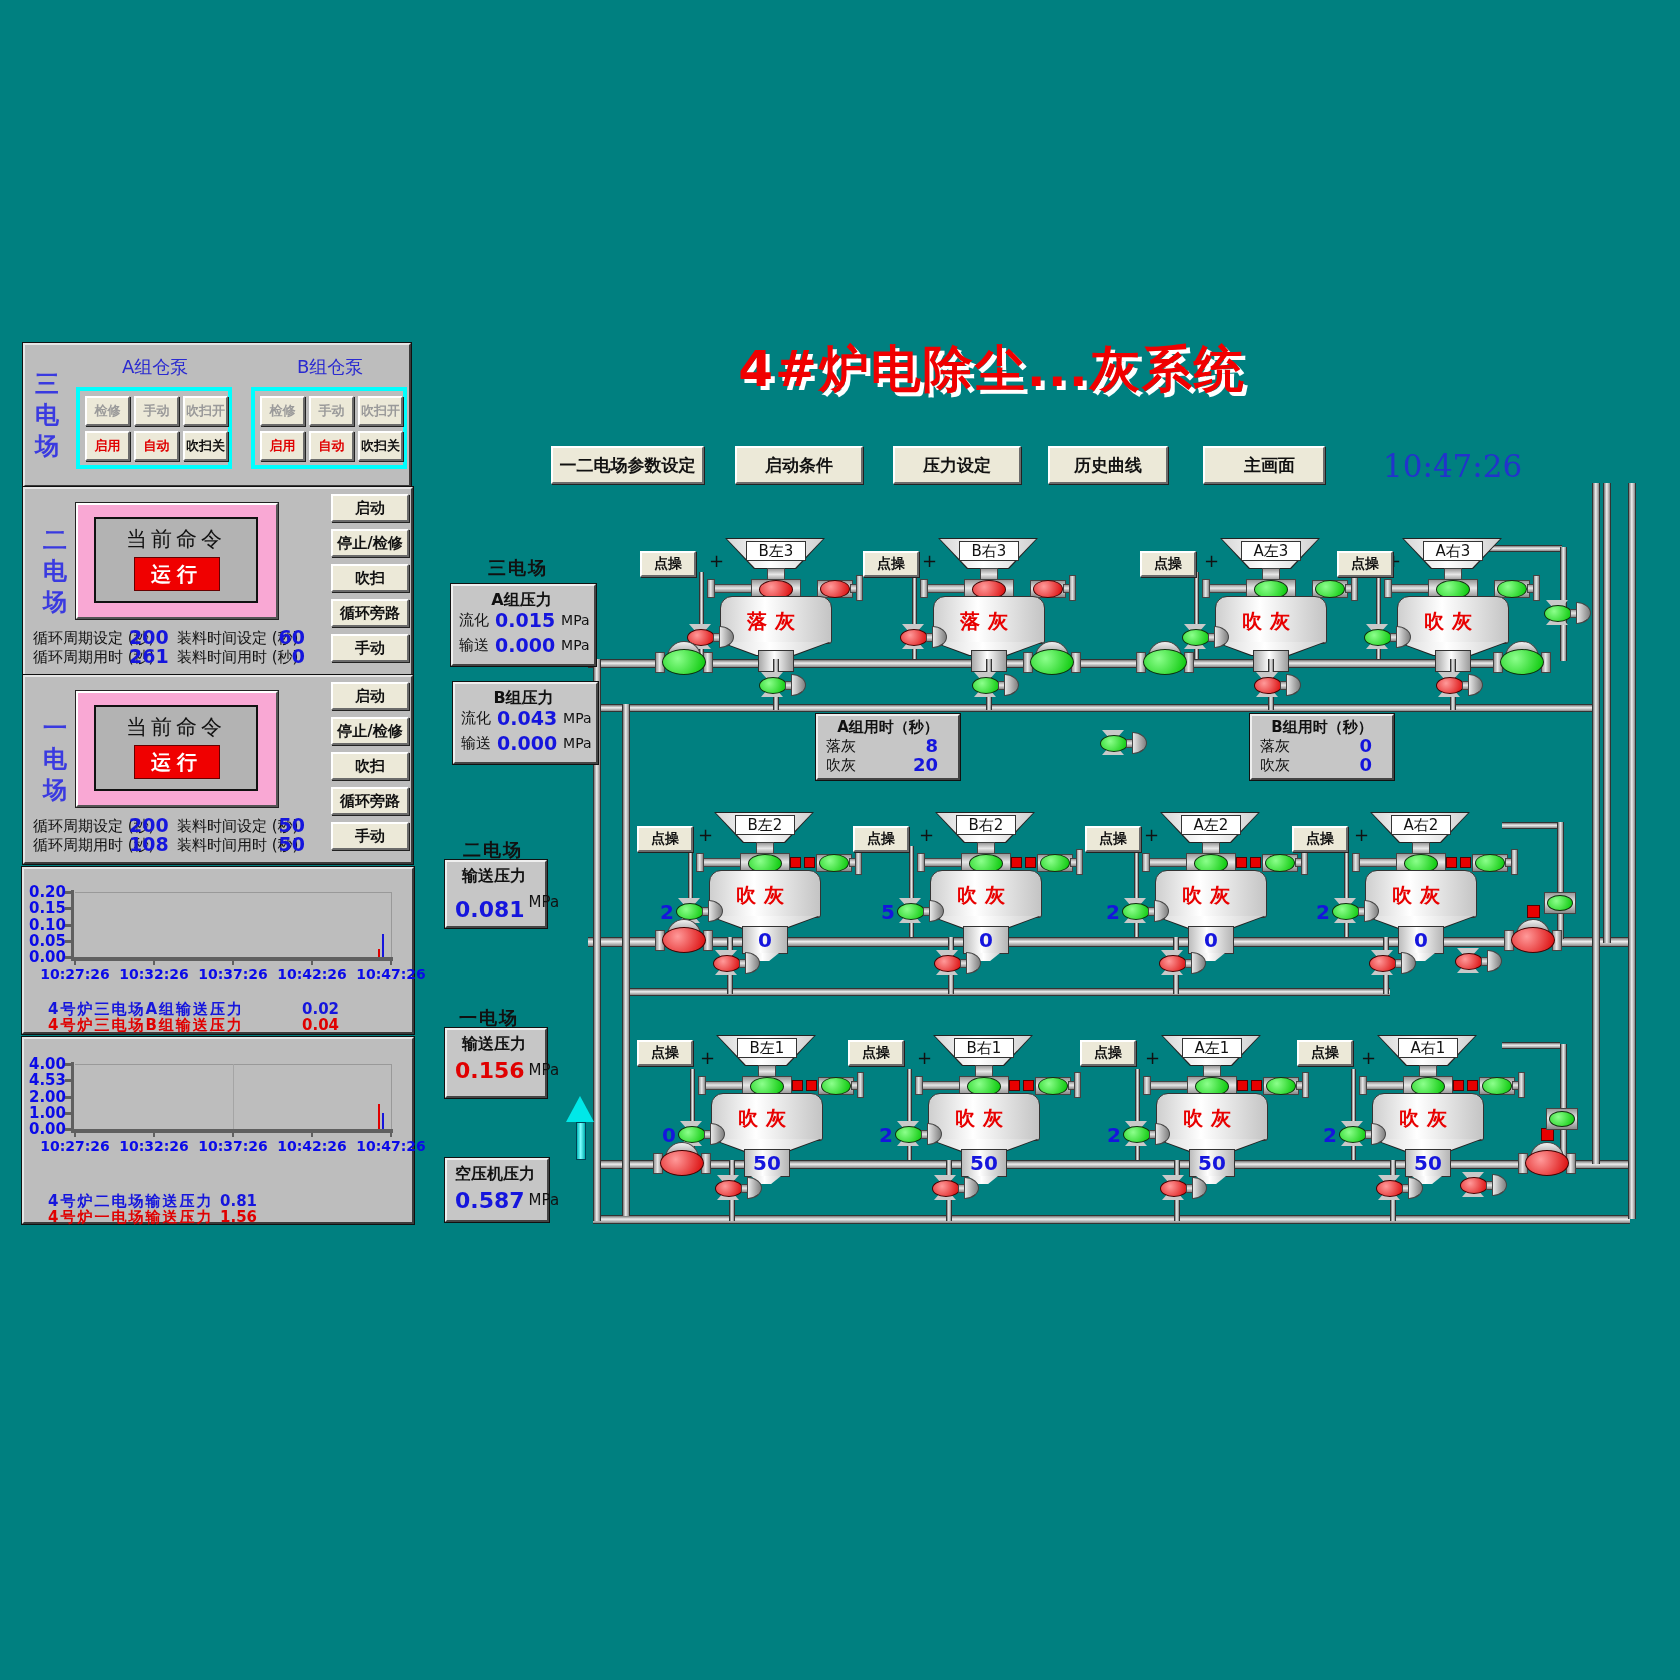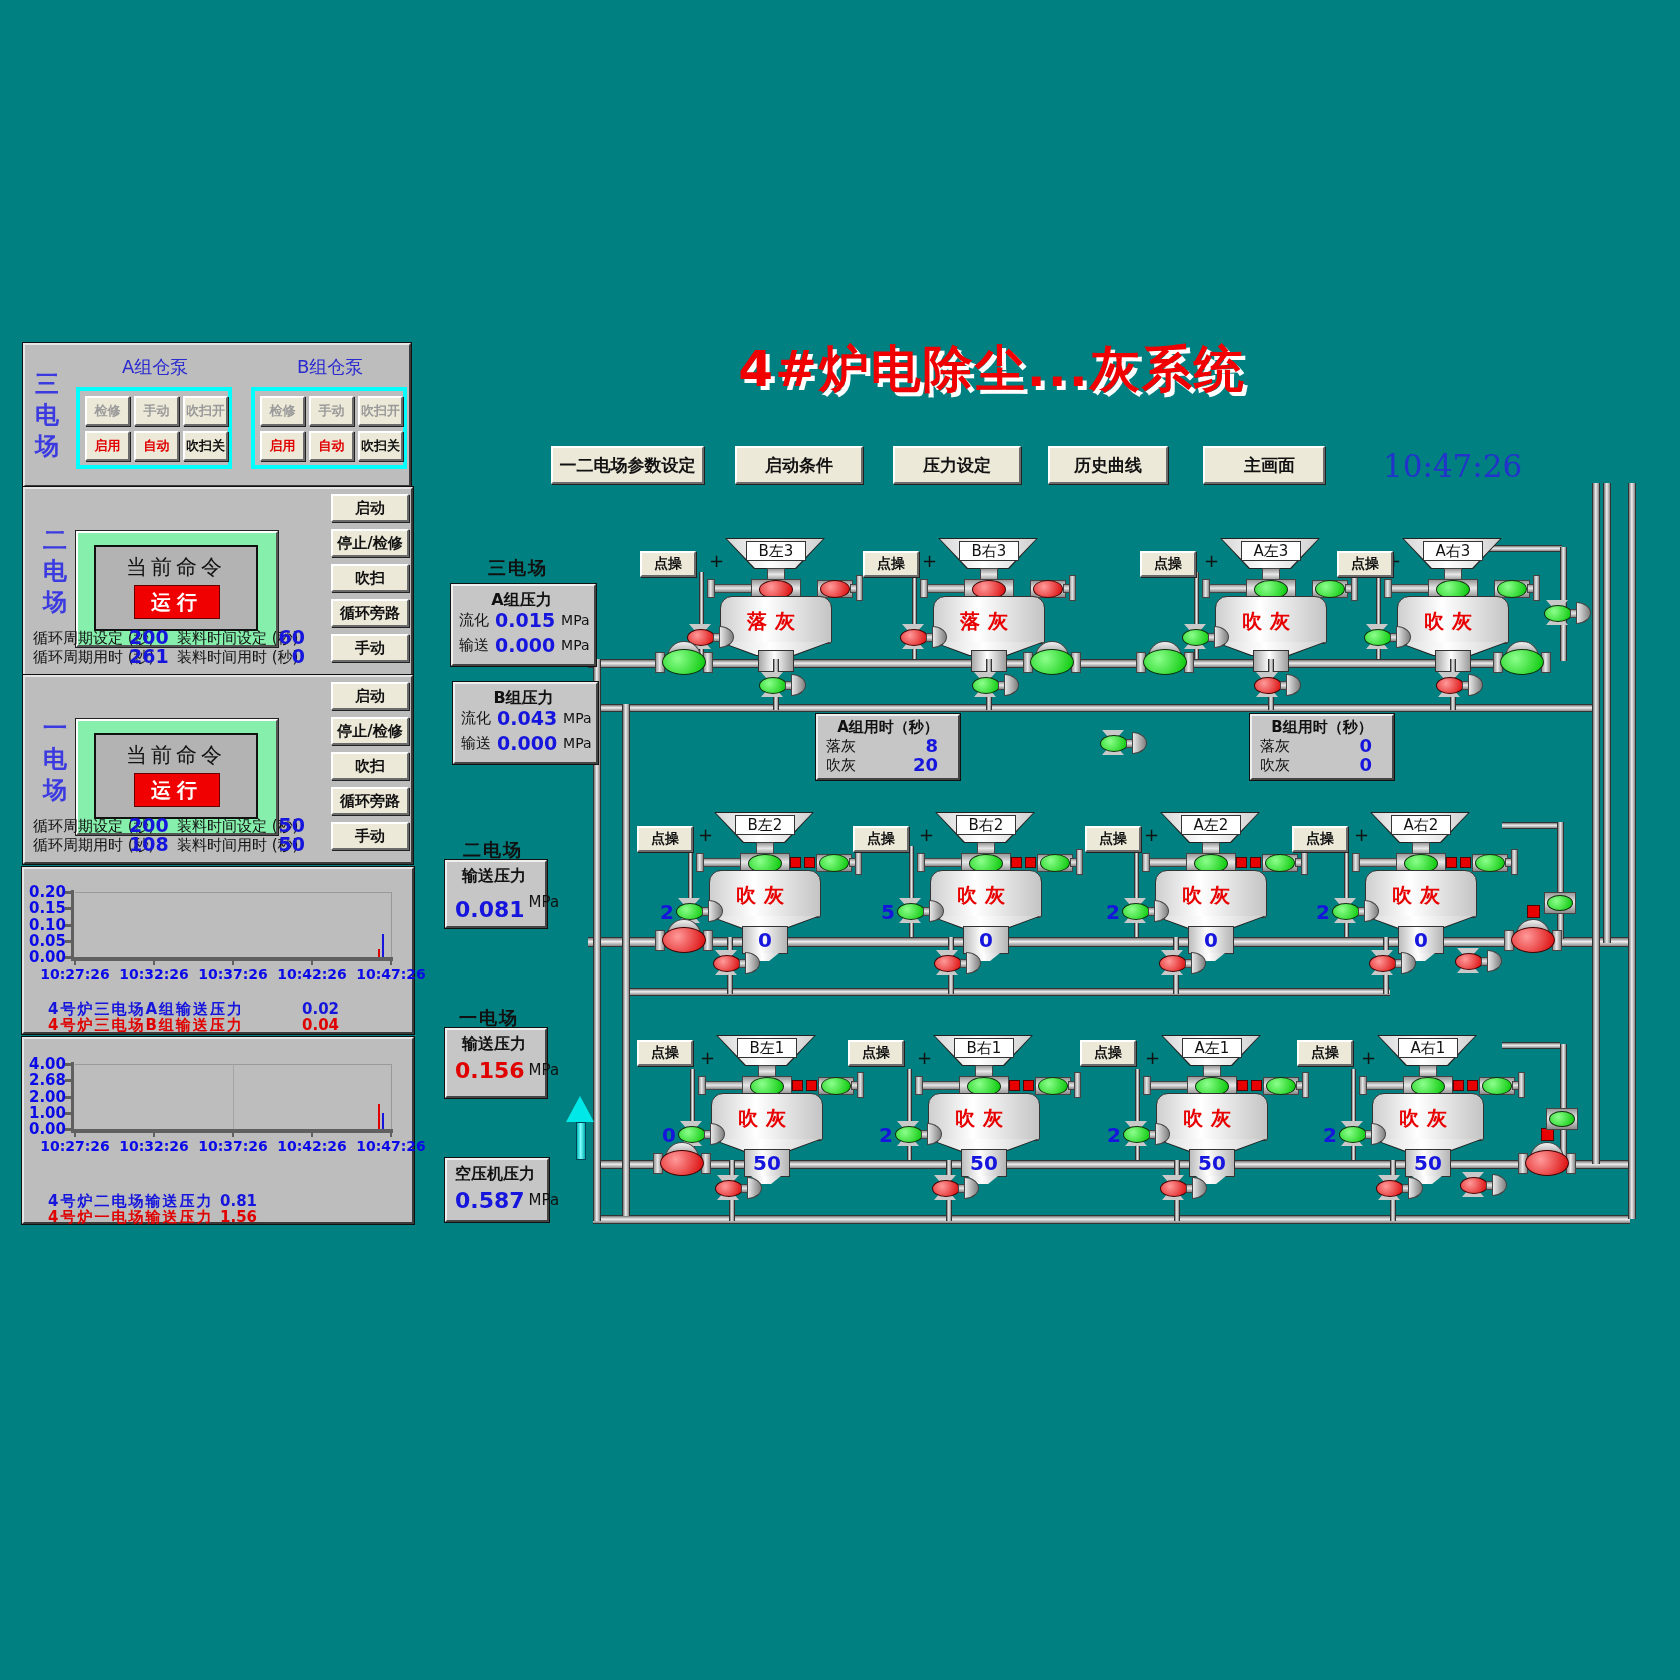--- a/index.html
+++ b/index.html
@@ -7,21 +7,21 @@
         font-family:"DejaVu Sans",sans-serif;}
   .abs{position:absolute;}
   .panel{background:#bdbdbd;border:2px solid;border-color:#e6e6e6 #3a3a3a #3a3a3a #e6e6e6;outline:1px solid #111;}
   .gaugebox{background:#c6c6c6;border:2px solid;border-color:#efefef #444 #444 #efefef;outline:1px solid #111;}
   .btn3d{background:#ece9d8;border:2px solid;border-color:#ffffff #6b6b6b #6b6b6b #ffffff;
          box-shadow:1px 1px 0 #222;display:flex;align-items:center;justify-content:center;
          font-weight:bold;color:#111;cursor:pointer;box-sizing:border-box;}
   .cyanbox{border:4px solid #00ffff;background:#bdbdbd;}
   .vlabel{color:#3a3ae0;font-weight:bold;font-size:24px;line-height:31px;text-align:center;}
   .grouphdr{color:#2a2ad0;font-size:18px;font-weight:normal;white-space:nowrap;}
-  .cmd-outer{background:#86efac;border:2px solid;border-color:#fff #555 #555 #fff;outline:1px solid #222;margin-top:28px;}
+  .cmd-outer{background:#f9a8d4;border:2px solid;border-color:#fff #555 #555 #fff;outline:1px solid #222;}
   .cmd-inner{position:absolute;background:#b3b3b3;border:2px solid #111;}
   .cmd-title{position:absolute;width:100%;text-align:center;font-size:21px;letter-spacing:4px;color:#111;}
   .cmd-state{position:absolute;background:#f00000;border:1px solid #600;color:#fff;font-weight:bold;
              font-size:20px;display:flex;align-items:center;justify-content:center;letter-spacing:6px;}
   .ptxt{font-size:15px;color:#111;white-space:nowrap;}
   .pval{font-size:19px;font-weight:bold;color:#1515dd;}
   .pipe-h{background:linear-gradient(#777,#efefef 45%,#888);border-top:1px solid #333;border-bottom:1px solid #333;}
   .pipe-v{background:linear-gradient(90deg,#777,#efefef 45%,#888);border-left:1px solid #333;border-right:1px solid #333;}
   .funnel-bk{background:#222;clip-path:polygon(0 0,100% 0,71% 100%,29% 100%);}
   .funnel{background:linear-gradient(90deg,#d6d6d6,#fff 45%,#cfcfcf);clip-path:polygon(0 0,100% 0,71% 100%,29% 100%);}
@@ -676,21 +676,21 @@
       <div class="abs legend" style="left: 24px; top: 147px; width: 250px; height: 16px; color: rgb(224, 0, 0); letter-spacing: 2px;">4号炉三电场B组输送压力</div>
       <div class="abs legend" style="left: 278px; top: 147px; width: 70px; height: 16px; color: rgb(224, 0, 0);">0.04</div>
     </div>
     <div class="abs panel" style="left: 22px; top: 1037px; width: 388px; height: 183px;">
       <div class="abs plot" style="left: 51px; top: 25px; width: 316px; height: 65px;"></div>
       <div class="abs" style="left: 209px; top: 25px; width: 1px; height: 65px; background: rgb(165, 165, 165);"></div>
       <div class="abs axis" style="left: 47px; top: 23px; width: 3px; height: 70px;"></div>
       <div class="abs axis" style="left: 47px; top: 90px; width: 322px; height: 4px;"></div>
       <div class="abs ticklab" style="left: 2px; top: 16px; width: 40px; height: 16px;">4.00</div>
       <div class="abs axis" style="left: 41px; top: 24px; width: 7px; height: 3px;"></div>
-      <div class="abs ticklab" style="left: 2px; top: 32.25px; width: 40px; height: 16px;">2.68</div>
+      <div class="abs ticklab" style="left: 2px; top: 32.25px; width: 40px; height: 16px;">4.53</div>
       <div class="abs axis" style="left: 41px; top: 40.25px; width: 7px; height: 3px;"></div>
       <div class="abs ticklab" style="left: 2px; top: 48.5px; width: 40px; height: 16px;">2.00</div>
       <div class="abs axis" style="left: 41px; top: 56.5px; width: 7px; height: 3px;"></div>
       <div class="abs ticklab" style="left: 2px; top: 64.75px; width: 40px; height: 16px;">1.00</div>
       <div class="abs axis" style="left: 41px; top: 72.75px; width: 7px; height: 3px;"></div>
       <div class="abs ticklab" style="left: 2px; top: 81px; width: 40px; height: 16px;">0.00</div>
       <div class="abs axis" style="left: 41px; top: 89px; width: 7px; height: 3px;"></div>
       <div class="abs axis" style="left: 50px; top: 90px; width: 2px; height: 8px;"></div>
       <div class="abs xlab" style="left: 51px; top: 99px; height: 16px;">10:27:26</div>
       <div class="abs axis" style="left: 129px; top: 90px; width: 2px; height: 8px;"></div>

